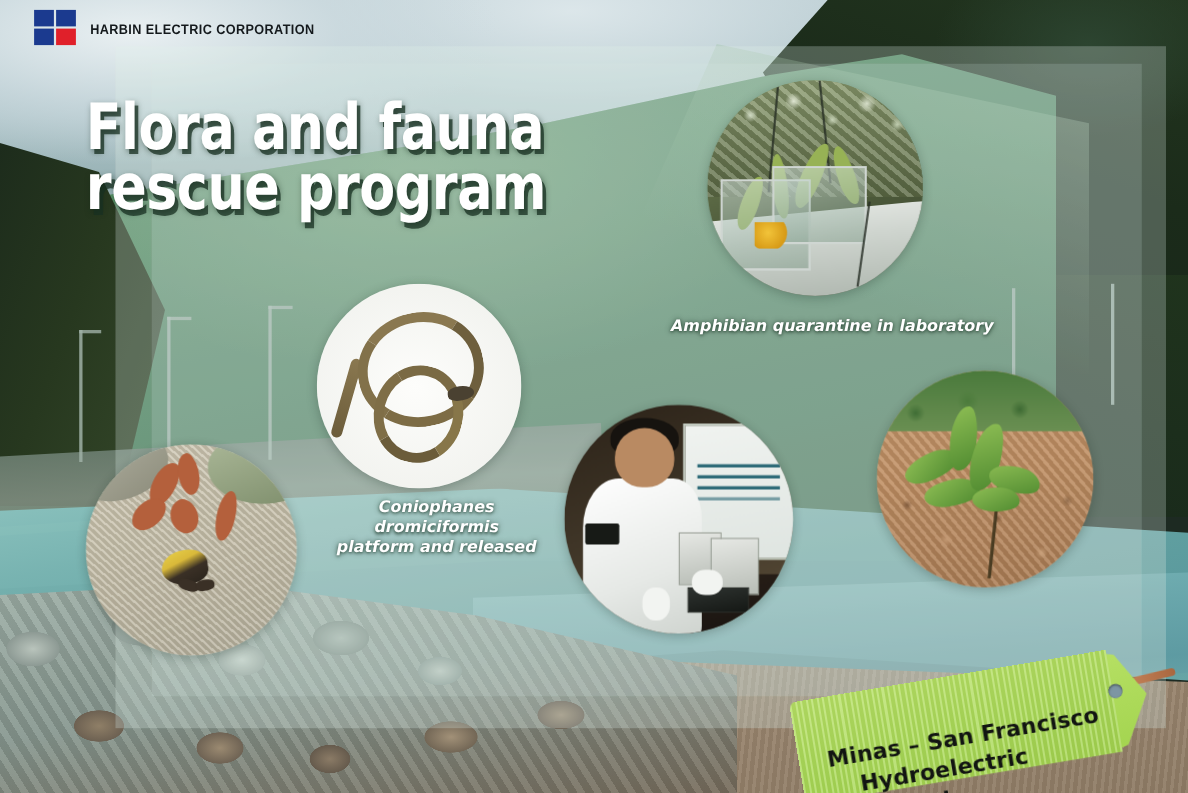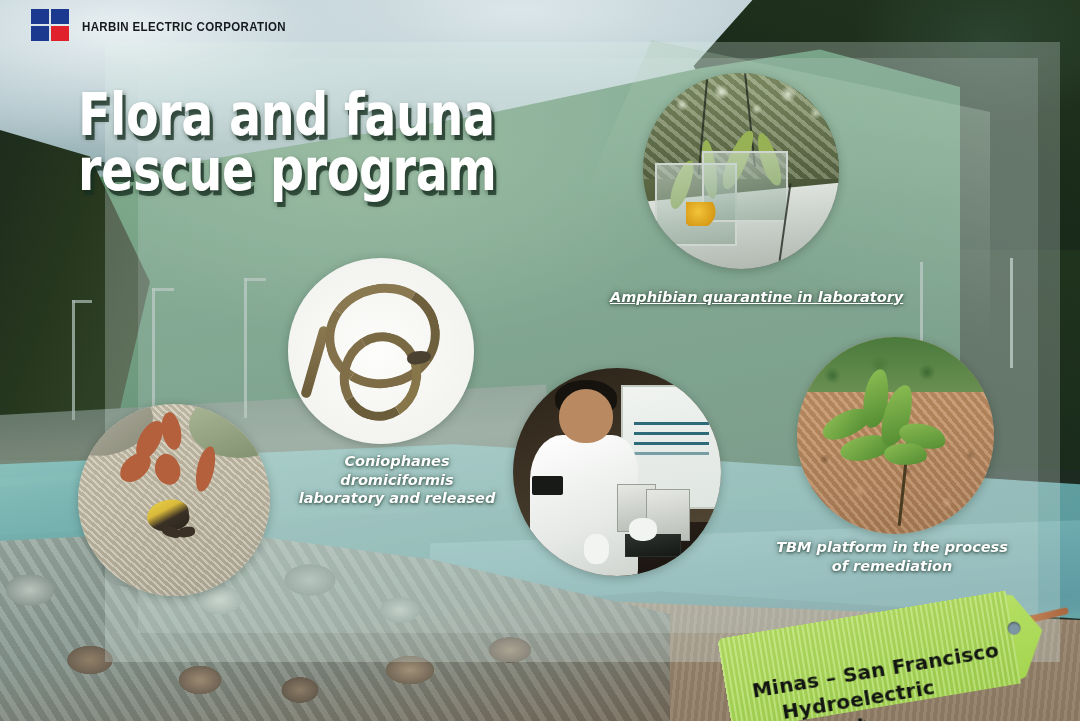--- a/index.html
+++ b/index.html
@@ -258,21 +258,21 @@
 
   
   .cap {
     position:absolute;
     font-family:"DejaVu Sans", sans-serif;
     font-style:italic; font-weight:bold;
     color:#ffffff; font-size:14.5px; line-height:1.28;
     text-shadow:0 1px 3px rgba(20,45,30,.75), 0 0 6px rgba(20,45,30,.45);
     white-space:pre-line;
   }
-  .cap-lab   { left:610px; top:288px; text-align:left;text-decoration:underline; }
+  .cap-lab   { left:610px; top:288px; text-align:left; }
   .cap-snake { left:288px; top:452px; width:218px; text-align:center; }
   .cap-frog  { left:58px;  top:602px; width:232px; text-align:center; }
   .cap-vet   { left:498px; top:584px; width:264px; text-align:center; }
   .cap-seed  { left:772px; top:538px; width:240px; text-align:center; }
 
   
   .tag-wrap {
     position:absolute; left:723px; top:612px; width:318px; height:96px;
     transform:rotate(-9.5deg);
   }
@@ -374,21 +374,21 @@
   <div class="circ c-snake">
     <div class="inner">
       <div class="snake-bg"></div>
       <div class="snake-tail"></div>
       <div class="snake-body sb1"></div>
       <div class="snake-body sb2"></div>
       <div class="snake-head"></div>
     </div>
   </div>
   <div class="cap cap-snake">Coniophanes dromiciformis
-laboratory and released</div>
+platform and released</div>
 
   <div class="circ c-frog">
     <div class="inner">
       <div class="frog-bg"></div>
       <div class="frog-rock fr1"></div>
       <div class="frog-rock fr2"></div>
       <div class="frog-leaf" style="left:32%;top:8%;width:11%;height:22%;transform:rotate(24deg);"></div>
       <div class="frog-leaf" style="left:44%;top:4%;width:10%;height:20%;transform:rotate(-14deg);"></div>
       <div class="frog-leaf" style="left:24%;top:24%;width:12%;height:18%;transform:rotate(42deg);"></div>
       <div class="frog-leaf" style="left:40%;top:26%;width:13%;height:16%;transform:rotate(-30deg);"></div>
@@ -423,22 +423,20 @@
       <div class="seed-far"></div>
       <div class="seed-stem"></div>
       <div class="seed-leaf" style="left:12%;top:38%;width:26%;height:12%;transform:rotate(-22deg);"></div>
       <div class="seed-leaf" style="left:22%;top:50%;width:26%;height:12%;transform:rotate(-8deg);"></div>
       <div class="seed-leaf" style="left:34%;top:16%;width:12%;height:30%;transform:rotate(6deg);"></div>
       <div class="seed-leaf" style="left:44%;top:24%;width:13%;height:32%;transform:rotate(14deg);"></div>
       <div class="seed-leaf" style="left:52%;top:44%;width:24%;height:12%;transform:rotate(16deg);"></div>
       <div class="seed-leaf" style="left:44%;top:54%;width:22%;height:11%;transform:rotate(4deg);"></div>
     </div>
   </div>
-  <div class="cap cap-seed">TBM platform in the process
-of remediation</div>
 
   <div class="tag-wrap">
     <div class="tag-string"></div>
     <div class="tag-point"></div>
     <div class="tag"></div>
     <div class="tag-hole"></div>
     <div class="tag-text">
       <span>Minas – San Francisco</span>
       <span class="l2">Hydroelectric Project</span>
     </div>

